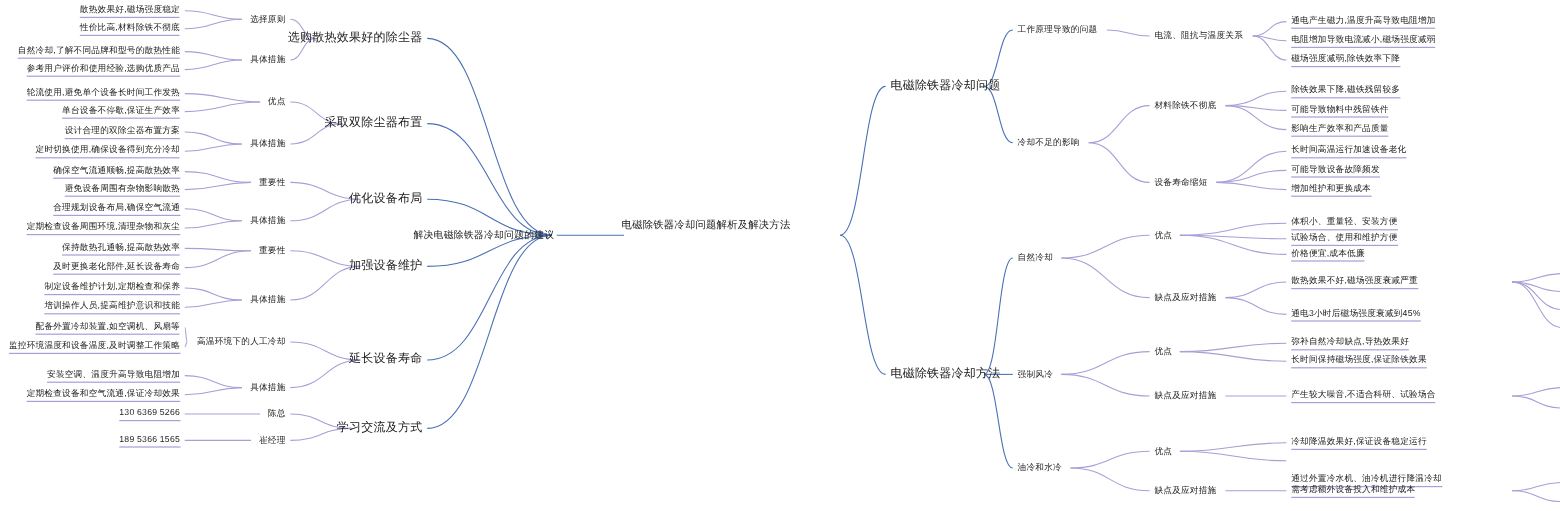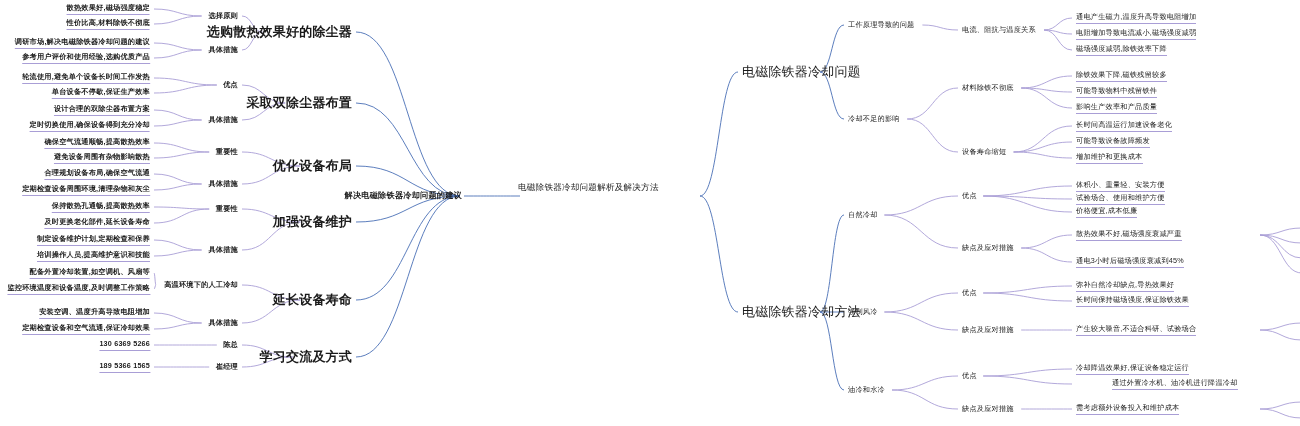--- a/index.html
+++ b/index.html
@@ -5,24 +5,24 @@
   html,body{margin:0;padding:0;background:#ffffff;}
   body{width:1300px;height:426px;position:relative;overflow:hidden;
        font-family:"Liberation Sans","DejaVu Sans",sans-serif;}
   #canvas{position:absolute;left:0;top:0;width:1300px;height:426px;}
   svg.links{position:absolute;left:0;top:0;width:1300px;height:426px;pointer-events:none;}
   .node{position:absolute;white-space:nowrap;color:#1a1a1a;
         font-size:7.2px;line-height:10px;letter-spacing:.2px;
         transform:translateY(-50%);}
   .node.center{font-size:8.6px;}
   .node.root{font-size:8.2px;}
-  .node.l1{font-size:13px;}
+  .node.l1{font-size:10px;}
   .node.lead{border-bottom:1px solid #a99ed6;padding-bottom:1px;}
   .node.right{text-align:center;}
-  .node.left{text-align:left;transform:translate(-100%,-50%);font-weight:bold;}
+  .node.left{text-align:left;transform:translate(-100%,-50%);}
 </style>
 </head>
 <body>
 
 <div id="canvas">
   <svg class="links" id="links">
       <path d="M700,196 C719,196 719,72 738,72" fill="none" stroke="#4a6fb5" stroke-width="0.9"></path>
       <path d="M820,72 C832,72 832,25 844,25" fill="none" stroke="#4a6fb5" stroke-width="0.9"></path>
       <path d="M922.4,25 C940.2,25 940.2,30 958,30" fill="none" stroke="#a99ed6" stroke-width="0.9"></path>
       <path d="M1044,30 C1058,30 1058,18 1072,18" fill="none" stroke="#a99ed6" stroke-width="0.9"></path>
@@ -136,30 +136,30 @@
       <div class="node right lead" style="left: 1076px; top: 262px;">通电3小时后磁场强度衰减到45%</div>
       <div class="node right" style="left: 848px; top: 312px;">强制风冷</div>
       <div class="node right" style="left: 962px; top: 293px;">优点</div>
       <div class="node right lead" style="left: 1076px; top: 286px;">弥补自然冷却缺点,导热效果好</div>
       <div class="node right lead" style="left: 1076px; top: 301px;">长时间保持磁场强度,保证除铁效果</div>
       <div class="node right" style="left: 962px; top: 330px;">缺点及应对措施</div>
       <div class="node right lead" style="left: 1076px; top: 330px;">产生较大噪音,不适合科研、试验场合</div>
       <div class="node right" style="left: 848px; top: 390px;">油冷和水冷</div>
       <div class="node right" style="left: 962px; top: 376px;">优点</div>
       <div class="node right lead" style="left: 1076px; top: 369px;">冷却降温效果好,保证设备稳定运行</div>
-      <div class="node right lead" style="left: 1076px; top: 384px; margin-left: 36px;">通过外置冷水机、油冷机进行降温冷却</div>
+      <div class="node right lead" style="left: 1076px; top: 400px;">通过外置冷水机、油冷机进行降温冷却</div>
       <div class="node right" style="left: 962px; top: 409px;">缺点及应对措施</div>
       <div class="node right lead" style="left: 1076px; top: 409px;">需考虑额外设备投入和维护成本</div>
       <div class="node root left" style="left: 462px; top: 196px;">解决电磁除铁器冷却问题的建议</div>
       <div class="node l1 left" style="left: 352px; top: 32px;">选购散热效果好的除尘器</div>
       <div class="node left" style="left: 238px; top: 16px;">选择原则</div>
       <div class="node left lead" style="left: 150px; top: 9px;">散热效果好,磁场强度稳定</div>
       <div class="node left lead" style="left: 150px; top: 24px;">性价比高,材料除铁不彻底</div>
       <div class="node left" style="left: 238px; top: 50px;">具体措施</div>
-      <div class="node left lead" style="left: 150px; top: 43px;">调研市场,解决电磁除铁器冷却问题的建议</div>
+      <div class="node left lead" style="left: 150px; top: 43px;">自然冷却,了解不同品牌和型号的散热性能</div>
       <div class="node left lead" style="left: 150px; top: 58px;">参考用户评价和使用经验,选购优质产品</div>
       <div class="node l1 left" style="left: 352px; top: 103px;">采取双除尘器布置</div>
       <div class="node left" style="left: 238px; top: 85px;">优点</div>
       <div class="node left lead" style="left: 150px; top: 78px;">轮流使用,避免单个设备长时间工作发热</div>
       <div class="node left lead" style="left: 150px; top: 93px;">单台设备不停歇,保证生产效率</div>
       <div class="node left" style="left: 238px; top: 120px;">具体措施</div>
       <div class="node left lead" style="left: 150px; top: 110px;">设计合理的双除尘器布置方案</div>
       <div class="node left lead" style="left: 150px; top: 126px;">定时切换使用,确保设备得到充分冷却</div>
       <div class="node l1 left" style="left: 352px; top: 166px;">优化设备布局</div>
       <div class="node left" style="left: 238px; top: 152px;">重要性</div>

